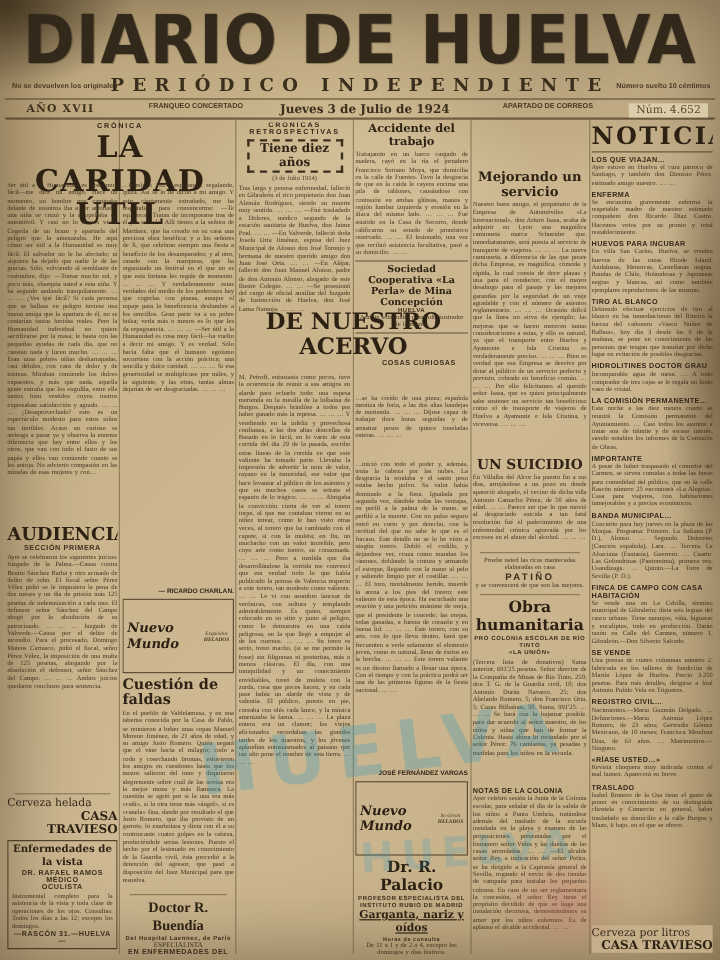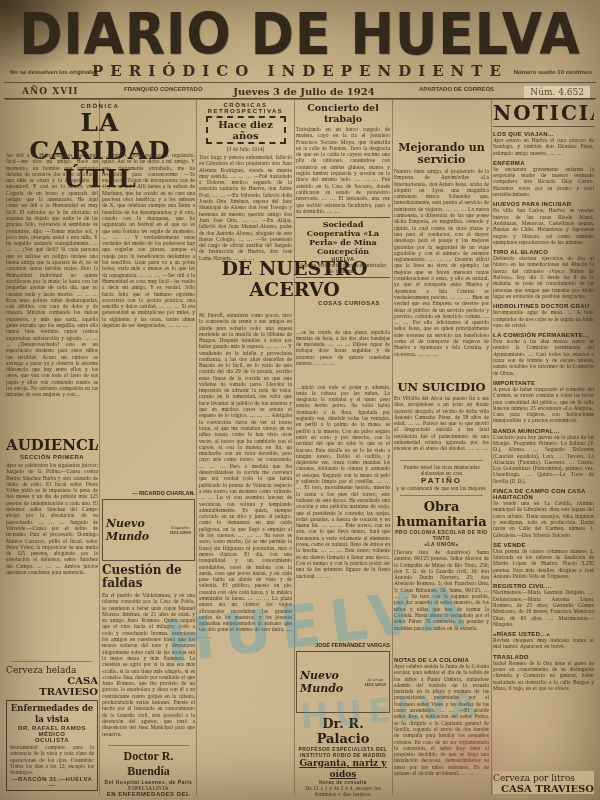--- a/index.html
+++ b/index.html
@@ -128,30 +128,30 @@
       <div class="small6 ctr">ESPECIALISTA</div>
       <div class="sublab">EN ENFERMEDADES DEL PECHO</div>
       <div class="small6 ctr">Consulta de 1 a 3</div>
       <div class="small6 ctr">Cánovas, 6, Huelva</div>
       <div class="small6 ctr">Teléfono 272</div>
     </div>
   </div>
 
   <div class="col" style="left:199px;top:102px;width:93px;height:694px;">
     <div class="kick">CRÓNICAS RETROSPECTIVAS</div>
-    <div class="boxdash">Hace diez años</div>
+    <div class="boxdash">Tiene diez años</div>
     <div class="dl2">(3 de Julio 1914)</div>
     <div class="bt" style="height:108px;margin-top:2px;">Tras larga y penosa enfermedad, falleció en Gibraleón el rico propietario don Juan Alemán Rodríguez, siendo su muerte muy sentida. … … … —Fué trasladado a Dolores, médico segundo de la estación sanitaria de Huelva, don Jaime Poal. … … —En Valverde, falleció doña Josefa Orta Jiménez, esposa del Juez Municipal de Alosno don José Toronjo y hermana de nuestro querido amigo don Juan José Orta. … … —En Alájar, falleció don Juan Manuel Alonso, padre de don Antonio Alonso, abogado de este Ilustre Colegio. … … —Se posesionó del cargo de oficial auxiliar del Juzgado de Instrucción de Huelva, don José Lama Naranja. … … …</div>
     <div style="height:50px;"></div>
     <div class="bt" style="height:50px;">M. Petroff, entusiasta como pocos, tuvo la ocurrencia de reunir a sus amigos en alarde para echarlo todo: una espesa merienda en la mesilla de la bilbaína de Burgos. Después brindóse a todos por haber ganado más la represa. … … … Y vendiendo en la infeliz y provechosa confianza, a las dos altas doncellas de mesnada. … … …</div>
     <div class="bt" style="height:418px;">Basado en lo fácil, en lo vario de esta corrida del día 29 de la pasada, escribo estas líneas de la corrida en que este valiente ha tomado parte. Llevaba la impresión de advertir la nota de valor, rayano en la temeridad, ese valor que hace levantar al público de los asientos y que en muchos casos se retrata el espanto de lo trágico. … … … Abrigaba la convicción cierta de ver al torero torpe, al que me contaban vieron en su niñez torear, como le han visto otras veces, al torero que ha cambiado con el capote, si con la muleta; en fin, un muchacho con un valor increíble, pero cuyo arte como torero, su corazonada. … … … Pero a medida que iba desarrollándose la corrida me convencí que era verdad todo lo que había publicado la prensa de Valencia respecto a este torero, tan modesto como valiente. … … Le vi con asombro lancear de verónicas, con soltura y templando admirablemente. Es quien, siempre colocado en su sitio y junto al peligro, como lo demuestra en una caída peligrosa, en la que llegó a empujar al de los cuernos. … … … Su toreo es serio, toreo macho, (si se me permite la frase) sin filigranas ni posturitas, más o menos clásicas. El día, con una tranquilidad y un conocimiento envidiables, toreó de muleta con la zurda, cosa que pocos hacen, y en cada pase había un alarde de vista y de valentía. El público, puesto en pie, coreaba con olés cada lance, y la música amenizaba la faena. … … … La plaza entera era un clamor; los viejos aficionados recordaban las grandes tardes de los maestros, y los jóvenes aplaudían entusiasmados al paisano que tan alto pone el nombre de esta tierra. … … …</div>
   </div>
 
   <div class="col" style="left:296px;top:102px;width:94px;height:694px;">
-    <div class="h-med">Concierto del trabajo</div>
+    <div class="h-med">Accidente del trabajo</div>
     <div class="bt" style="height:88px;margin-top:2px;">Trabajando en un barco cargado de madera, cayó en la ría el jornalero Francisco Soriano Moya, que domicilia en la calle de Fuentes. Tuvo la desgracia de que en la caída le cayera encima una pila de tablones, causándose con contusión en ambas glúteas, manos y región lumbar izquierda y erosión en la ilíaca del mismo lado. … … … Fué asistido en la Casa de Socorro, donde calificaron su estado de pronóstico reservado. … … El lesionado, una vez que recibió asistencia facultativa, pasó a su domicilio. … …</div>
     <div class="cbox">
       <div class="h-med" style="font-size:8px;line-height:9px;">Sociedad Cooperativa «La Perla» de Mina Concepción</div>
       <div class="sublab" style="font-size:5px;">HUELVA</div>
       <div class="bt ctr" style="text-align:center;">Admite solicitudes para Administrador de la misma.</div>
     </div>
     <div style="height:48px;"></div>
     <div class="bt" style="height:52px;">…se ha creído de una pieza; española mestiza de feria, a las dos altas bandejas de merienda. … … … Díjose capaz de trabajar doce horas seguidas y de arrastrar pesos de quince toneladas enteras. … … …</div>
     <div class="bt" style="height:258px;margin-top:3px;">…inició con todo el poder y, además, tenía la cabeza por las nubes. La desgracia la rondaba y el santo peso estaba hecho polvo. Su valor había dominado a la fiera. Igualada por segunda vez, dándole todas las ventajas, en perfil a la palma de la mano, se perfiló a la muerte. Con un pulso seguro entró en corto y por derecho, con la rectitud del que no sabe lo que es el fracaso. Este detalle no se lo he visto a ningún torero. Dobló el codillo, y dejándose ver, cruza como mandan los cánones, doblando la cintura y armando el estoque, llegando con la mano al pelo y saliendo limpio por el costillar. … … … El toro, mortalmente herido, muerde la arena a los pies del torero; este valiente de esta época. Ha escuchado una ovación y una petición unánime de oreja, que el presidente le concede; las orejas, todas ganadas, a fuerza de corazón y en buena lid. … … … Este torero, con su arte, con lo que lleva dentro, hará que frecuenten a verle solamente el elemento joven, como es natural, lleno de éxitos en la brecha. … … … Este torero valiente es un diestro llamado a llenar una época. Con el tiempo y con la práctica podrá ser una de las primeras figuras de la fiesta nacional. … …</div>
     <div class="sig">JOSÉ FERNÁNDEZ VARGAS</div>

